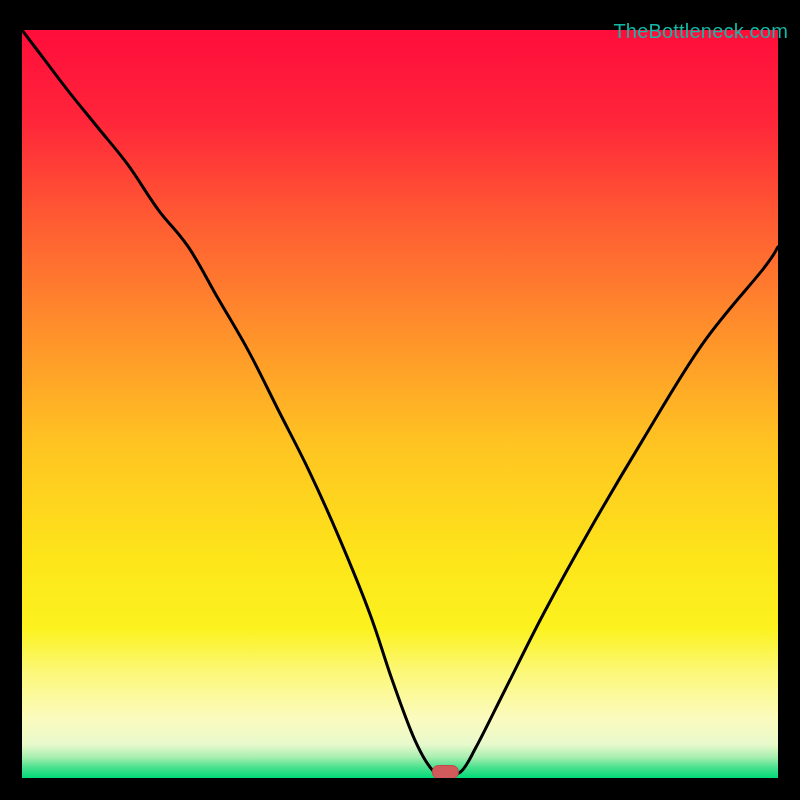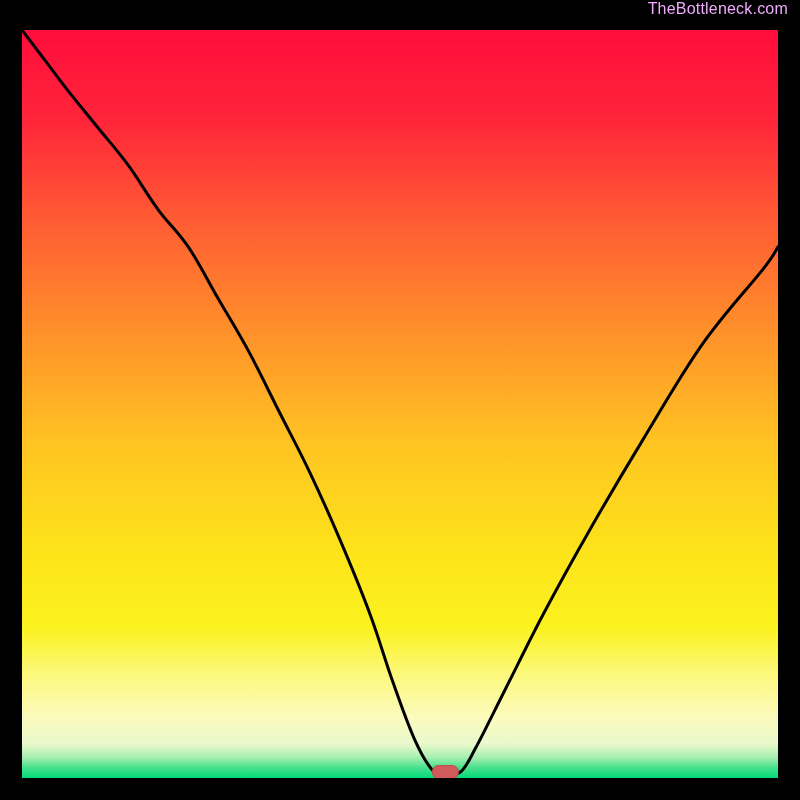--- a/index.html
+++ b/index.html
@@ -12,25 +12,25 @@
     font-family: Arial, Helvetica, sans-serif;
   }
   .frame {
     position: relative;
     width: 800px;
     height: 800px;
     background: #000;
   }
   .watermark {
     position: absolute;
-    top: 0;
+    top: 20px;
     right: 12px;
-    font-size: 16px;
+    font-size: 20px;
     font-weight: 500;
-    color: #f0abfc;
+    color: #14b8a6;
     letter-spacing: 0.2px;
     z-index: 10;
   }
   .plot-area {
     position: absolute;
     left: 22px;
     top: 30px;
     width: 756px;
     height: 748px;
     overflow: hidden;

